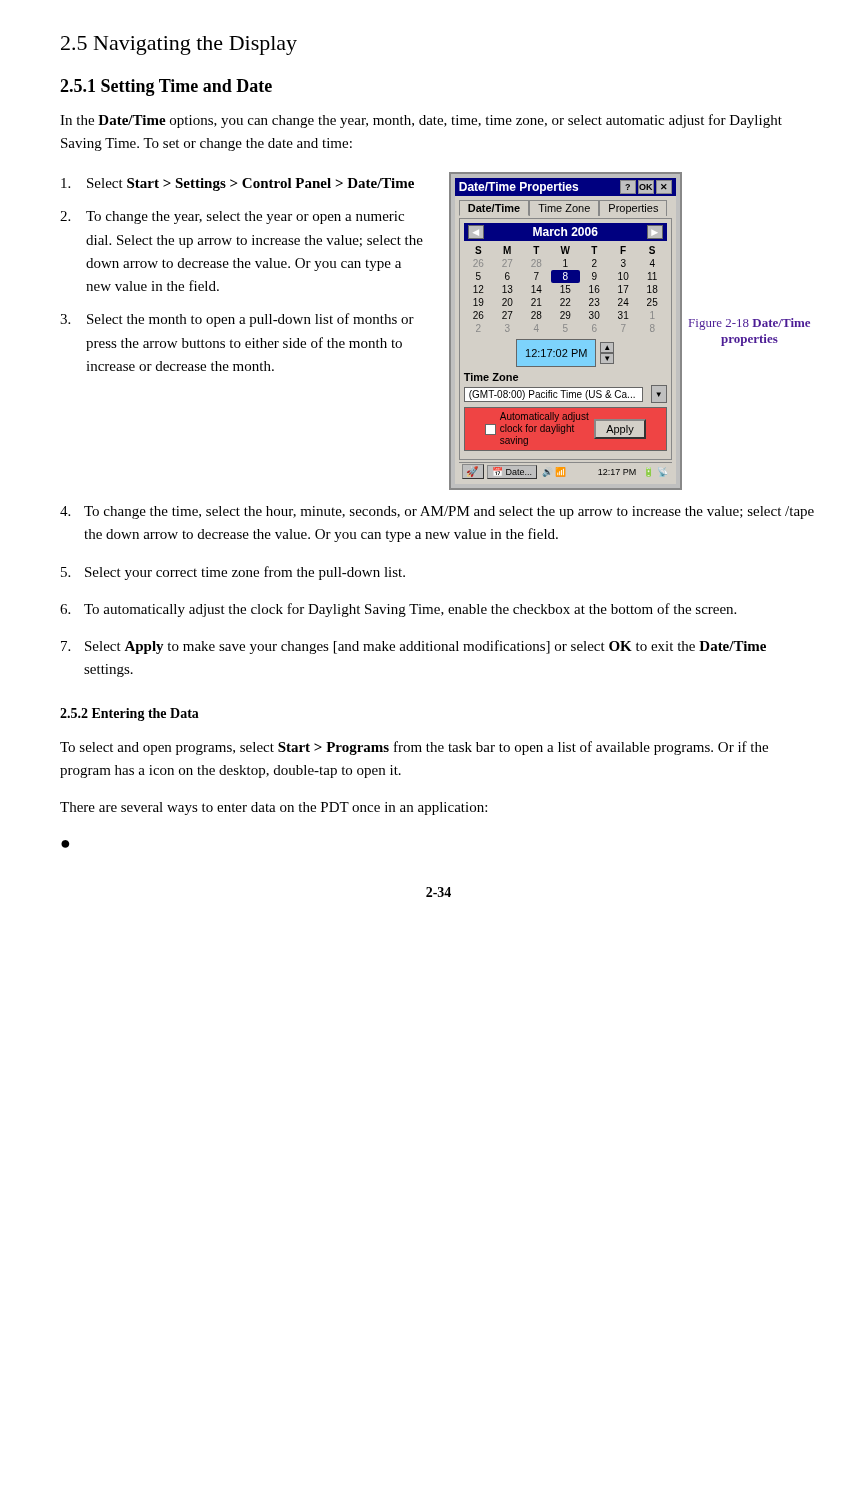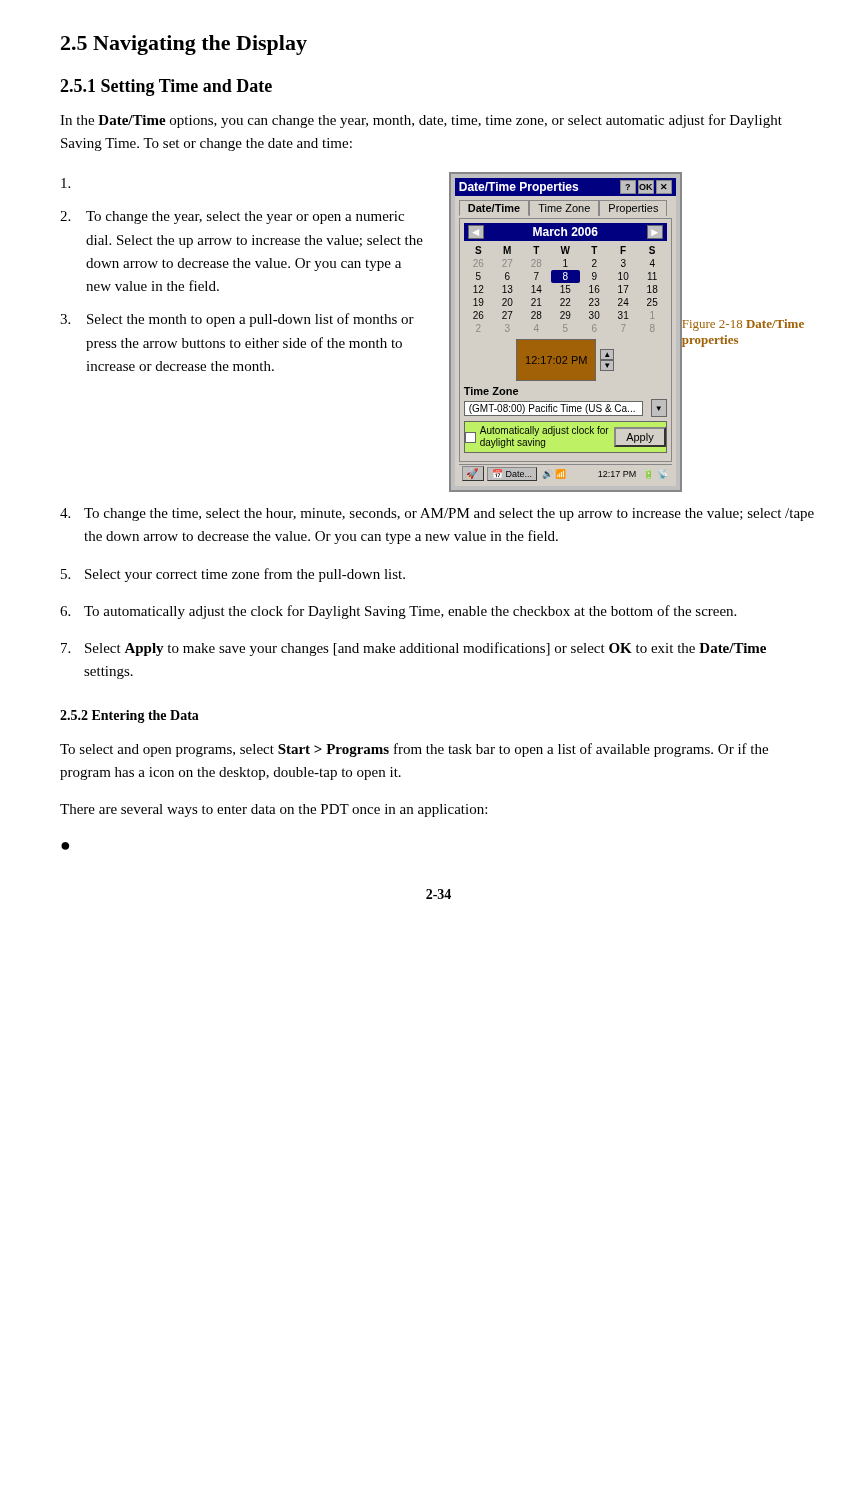--- a/index.html
+++ b/index.html
@@ -7,21 +7,21 @@
       font-family: Times New Roman, serif;
       font-size: 15px;
       background: #fff;
       color: #000;
       width: 867px;
       min-height: 1503px;
       padding: 30px 50px 30px 60px;
     }
     h1.section-title {
       font-size: 22px;
-      font-weight: bold;
+      font-weight: normal;
       margin-bottom: 20px;
     }
     h2.subsection-title {
       font-size: 18px;
       font-weight: bold;
       margin-bottom: 12px;
     }
     .intro-para {
       margin-bottom: 18px;
       line-height: 1.5;
@@ -178,23 +178,23 @@
     }
     
     .time-row {
       display: flex;
       align-items: center;
       justify-content: center;
       gap: 4px;
       margin: 4px 0;
     }
     .time-input {
-      background: #a16207;
-      border: 1px solid #666;
-      padding: 14px 4px;
+      background: #7dd3fc;
+      border: 1px solid #666;
+      padding: 7px 4px;
       font-size: 11px;
       width: 80px;
       text-align: center;
     }
     .spin-btn {
       background: #c0c0c0;
       border: 1px solid #666;
       width: 14px;
       font-size: 8px;
       cursor: pointer;
@@ -228,23 +228,23 @@
       font-size: 8px;
       display: flex;
       align-items: center;
       justify-content: center;
       cursor: pointer;
     }
     .daylight-row {
       display: flex;
       align-items: center;
       gap: 4px;
-      background: #bef264;
-      border: 1px solid #666;
-      padding: 3px 0;
+      background: #ef4444;
+      border: 1px solid #666;
+      padding: 3px 20px;
       margin-bottom: 4px;
     }
     .checkbox {
       width: 11px;
       height: 11px;
       border: 1px solid #666;
       background: white;
       display: inline-block;
     }
     .apply-btn {
@@ -275,21 +275,22 @@
       align-items: center;
       gap: 2px;
     }
     .taskbar-time {
       margin-left: auto;
       font-size: 9px;
     }
     
     .fig-caption {
       font-size: 13px;
-      color: #a16207;
+      text-align: center;
+      color: #4c1d95;
     }
     .fig-caption b { font-weight: bold; }
 
     
     .para-step {
       display: flex;
       gap: 6px;
       margin-bottom: 14px;
       line-height: 1.55;
     }
@@ -354,20 +355,21 @@
   <span>In the </span><b>Date/Time</b><span> options, you can change the year, month, date, time, time zone, or select automatic adjust for Daylight Saving Time. To set or change the date and time:</span>
 </p>
 
 <div class="two-col">
 
   <div class="left-col">
     <ul class="steps-list">
       <li>
         <div class="step-numbered">
           <span class="step-num">1.</span>
+          <span>Select <b>Start &gt; Settings &gt; Control Panel &gt; Date/Time</b></span>
         </div>
       </li>
       <li>
         <div class="step-numbered">
           <span class="step-num">2.</span>
           <span>To change the year, select the year or open a numeric dial. Select the up arrow to increase the value; select the down arrow to decrease the value. Or you can type a new value in the field.</span>
         </div>
       </li>
       <li>
         <div class="step-numbered">

